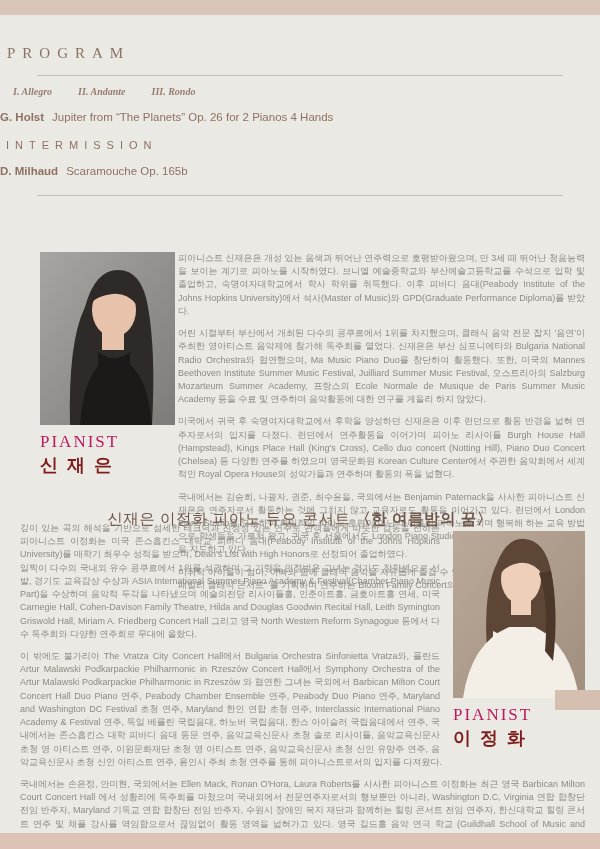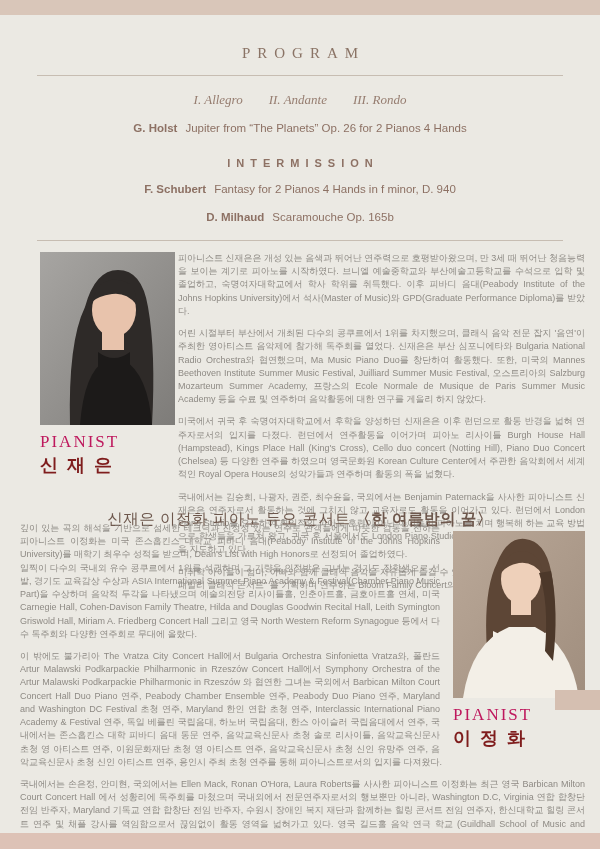--- a/index.html
+++ b/index.html
@@ -7,31 +7,31 @@
   .page{
     position:relative; width:600px; height:849px; margin:0 auto;
     background:#ebe9e3; overflow:hidden;
   }
   .band{position:absolute; left:0; right:0;}
   .band.top{top:0; height:15px; background:#d9c6b9;}
   .band.bottom{bottom:0; height:16px; background:#ddc2b6;}
   .side-tab{position:absolute; right:0; width:45px; height:20px; top:690px; background:#d5bfb1;}
 
   
-  .program-block{position:absolute; top:15px; left:0; right:0; text-align:center; color:#8d7164;border-radius:19px;}
+  .program-block{position:absolute; top:15px; left:0; right:0; color:#8d7164;border-radius:19px;}
   .program-heading{
     margin:30px 0 0 0; font-family:"Liberation Serif", serif; font-weight:400;
     font-size:15px; letter-spacing:7px; color:#8a7365; text-indent:7px;
   }
   .rule{border:none; border-top:1px solid #c7bdb2; margin:13px 37px 0 37px;}
   .prog-row{margin-top:14px; font-size:11.5px; line-height:1.2;}
   .prog-row .composer{font-weight:bold; margin-right:8px;}
-  .movements{margin-top:16px; font-family:"Liberation Serif", serif; font-style:italic; font-size:13px; color:#967d70;}
+  .movements{margin-top:10px; font-family:"Liberation Serif", serif; font-style:italic; font-size:10px; color:#967d70;font-weight:bold;}
   .movements span{margin:0 13px;}
-  .intermission{margin-top:21px; font-size:11px; font-weight:bold; letter-spacing:6px; text-indent:6px;}
+  .intermission{margin-top:14px; font-size:11px; font-weight:normal; letter-spacing:6px; text-indent:6px;}
   .rule.bottom-rule{margin-top:16px;}
 
   
   .bio-text{font-size:9px; line-height:1.47; color:#8e8a84; text-align:justify;}
   .bio-text p{margin:0 0 9px 0;}
   .bio-text p.nogap{margin-bottom:0;}
 
   .bio1-block{position:absolute; top:252px; left:40px; right:15px; display:flex;}
   .bio1-left{width:135px; flex:0 0 135px;}
   .photo-frame{width:135px; height:173px; overflow:hidden; background:#8f8d8a;}
@@ -70,23 +70,20 @@
     <div class="movements">
       <span>I. Allegro</span><span>II. Andante</span><span>III. Rondo</span>
     </div>
 
     <div class="prog-row">
       <span class="composer">G. Holst</span><span class="piece">Jupiter from “The Planets” Op. 26 for 2 Pianos 4 Hands</span>
     </div>
 
     <div class="intermission">INTERMISSION</div>
 
-    <div class="prog-row">
-      <span class="composer">F. Schubert</span><span class="piece">Fantasy for 2 Pianos 4 Hands in f minor, D. 940</span>
-    </div>
 
     <div class="prog-row">
       <span class="composer">D. Milhaud</span><span class="piece">Scaramouche Op. 165b</span>
     </div>
 
     <hr class="rule bottom-rule">
   </div>
 
   <div class="bio1-block">
     <div class="bio1-left">

